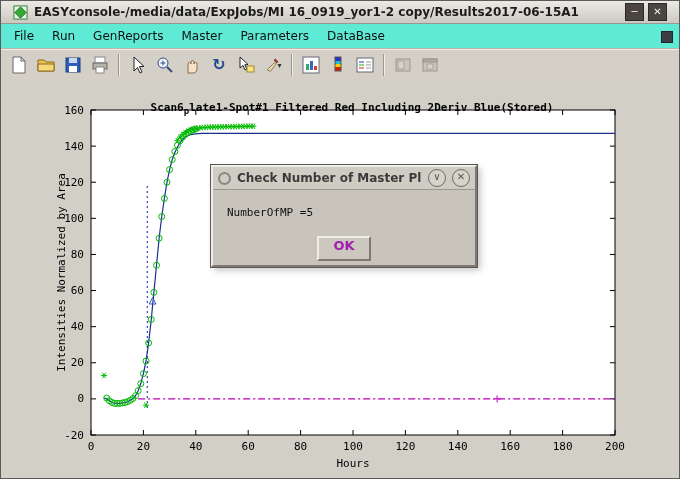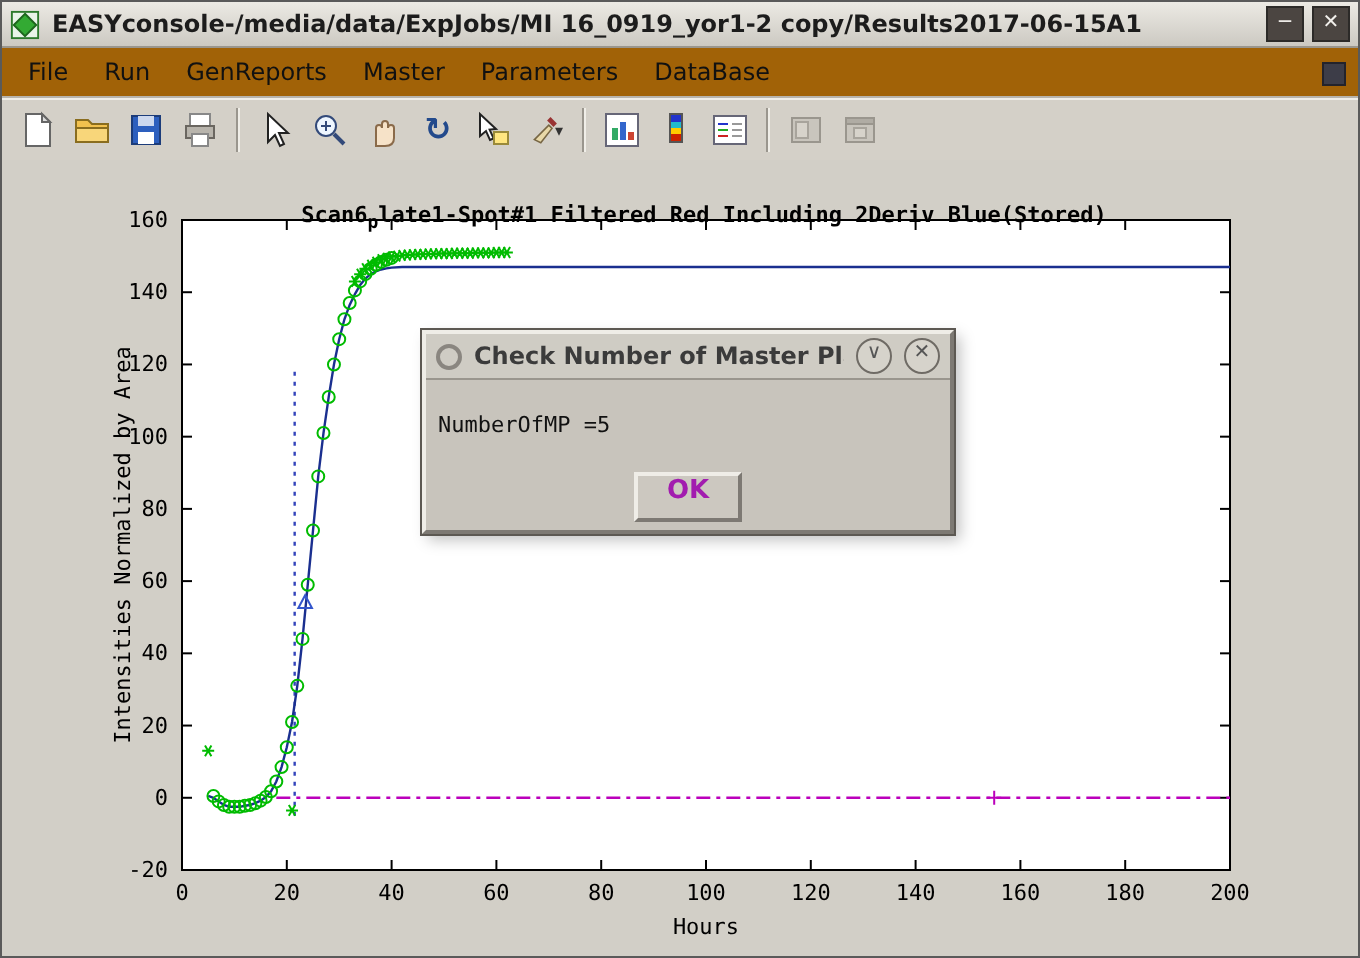--- a/index.html
+++ b/index.html
@@ -1,26 +1,26 @@
 <!DOCTYPE html>
 <html><head>
 <meta charset="utf-8">
 <style>
   html,body{margin:0;padding:0}
   body{width:680px;height:479px;position:relative;background:#d4d0c8;overflow:hidden;
        font-family:"DejaVu Sans",sans-serif;box-sizing:border-box;border:1px solid #5a5a5a}
   
   .titlebar{height:22px;background:linear-gradient(#eceae4,#ccc9c2);display:flex;align-items:center;
-            padding:0 4px;border-bottom:1px solid #9a968e}
+            padding:0 12px;border-bottom:1px solid #9a968e}
   .app-icon{width:15px;height:15px;margin-right:6px;flex:none}
   .title-text{flex:1;font-size:12px;font-weight:bold;color:#1c1c1c;white-space:nowrap;overflow:hidden}
   .winbtn{width:17px;height:16px;background:#4b4541;color:#f2f0ec;font-size:10px;line-height:15px;
           text-align:center;border:1px solid #2c2a28;margin-left:4px;flex:none;cursor:default}
   
-  .menubar{height:24px;display:flex;align-items:center;padding:0 4px;background:#a16207;
+  .menubar{height:24px;display:flex;align-items:center;padding:0 4px;background:#5eead4;
            border-bottom:1px solid #b8b4ac;position:relative}
   .menu-item{font-size:12px;color:#111;padding:3px 9px;cursor:default}
   .menu-grip{position:absolute;right:6px;top:7px;width:10px;height:10px;background:#3d3d48;border:1px solid #23232b}
   
   .toolbar{height:32px;display:flex;align-items:center;padding:0 5px;gap:1px;background:#d4d0c8;
            border-bottom:1px solid #9a968e;box-shadow:inset 0 1px 0 #f0eee8}
   .tbtn{width:26px;height:26px;display:flex;align-items:center;justify-content:center;cursor:default}
   .tbtn svg{display:block}
   .tsep{width:1px;height:22px;background:#9a968e;border-right:1px solid #f0eee8;margin:0 4px;flex:none}
   .rot-glyph{font-size:16px;font-weight:bold;color:#234a8c;line-height:16px}
@@ -37,21 +37,21 @@
   .dialog{position:absolute;left:210px;top:164px;width:262px;height:98px;background:#c8c4bc;
           border:2px solid;border-color:#efede7 #7d7973 #7d7973 #efede7;outline:1px solid #5c5852;
           box-shadow:3px 3px 7px rgba(0,0,0,.25)}
   .dialog-titlebar{height:22px;display:flex;align-items:center;gap:6px;padding:0 5px;background:#cfccc4;
                    border-bottom:1px solid #9a968e}
   .dialog-icon{width:9px;height:9px;border:2px solid #8a8680;border-radius:50%;flex:none}
   .dialog-title{flex:1;font:bold 12px "DejaVu Sans",sans-serif;color:#3b3b3b;white-space:nowrap;overflow:hidden}
   .dlg-round{width:16px;height:16px;border-radius:50%;border:1px solid #6f6b65;background:#d6d3cb;
              color:#555;font-size:10px;line-height:14px;text-align:center;flex:none;cursor:default}
   .dialog-body{position:relative;height:72px}
-  .dialog-msg{position:absolute;left:6px;top:16px;font:11px "DejaVu Sans Mono",monospace;color:#111;
+  .dialog-msg{position:absolute;left:14px;top:16px;font:11px "DejaVu Sans Mono",monospace;color:#111;
               display:flex;gap:6px;white-space:nowrap}
   .ok-btn{position:absolute;left:50%;top:46px;transform:translateX(-50%);width:50px;height:21px;
           background:#ccc8c0;border:2px solid;border-color:#efede7 #7d7973 #7d7973 #efede7;
           font:bold 13px "DejaVu Sans",sans-serif;color:#a21caf;text-align:center;line-height:16px;cursor:default}
 </style>
 </head>
 <body>
 
 <div class="titlebar">
   <svg class="app-icon" viewBox="0 0 16 16">

